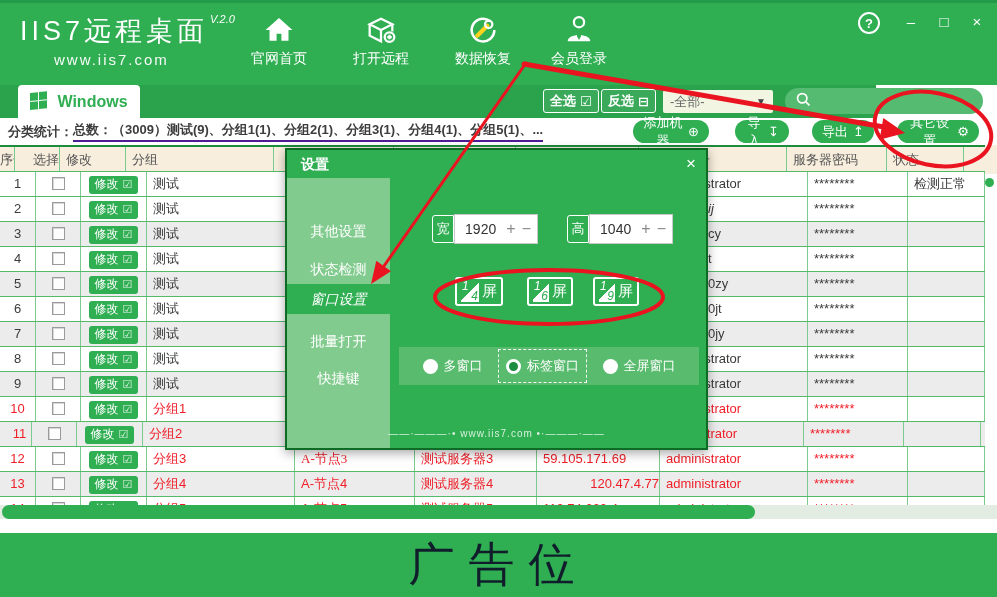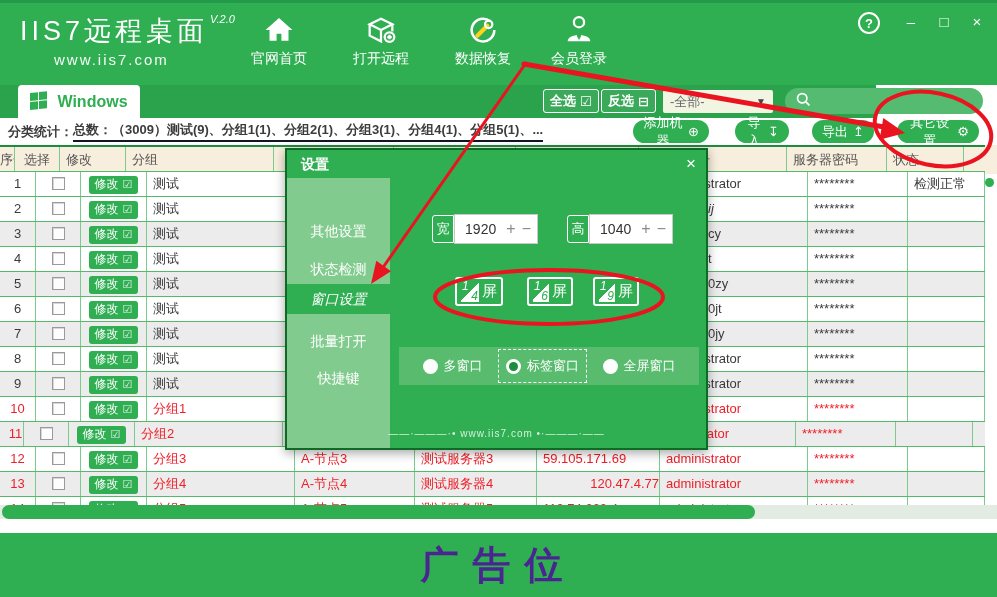--- a/index.html
+++ b/index.html
@@ -26,21 +26,21 @@
   .winflag{width:19px;height:19px;}
   .selbtn{position:absolute;top:4px;height:24px;border:1px solid #fff;border-radius:3px;background:rgba(255,255,255,.08);color:#fff;font-size:13px;font-weight:bold;display:flex;align-items:center;gap:4px;padding:0 6px;cursor:pointer;}
   .ddown{position:absolute;left:663px;top:5px;width:110px;height:23px;background:#f1f5e2;border-radius:2px;color:#666;font-size:13px;display:flex;align-items:center;justify-content:space-between;padding:0 7px;cursor:pointer;}
   .ddown .caret{font-size:10px;color:#444;}
   .searchbox{position:absolute;left:785px;top:3px;width:198px;height:26px;background:#54bb70;border-radius:13px;display:flex;align-items:center;padding:0 10px;}
   .searchbox input{flex:1;background:transparent;border:none;outline:none;color:#fff;font-size:13px;}
   .searchbox input::placeholder{color:#f2fff5;opacity:.95;}
 
   
   .statsrow{position:absolute;left:0;top:118px;width:997px;height:27px;background:#fff;font-size:13px;color:#3c3c3c;display:flex;align-items:center;padding-left:8px;font-weight:bold;}
-  .stats-groups{border-bottom:2px solid #0f172a;padding-bottom:1px;}
+  .stats-groups{border-bottom:2px solid #4c1d95;padding-bottom:1px;}
   .actbtn{position:absolute;top:120px;height:23px;border-radius:12px;background:#2fae52;color:#fff;font-size:13px;display:flex;align-items:center;gap:5px;padding:0 10px;border:none;cursor:pointer;}
   .actbtn .aglyph{font-size:13px;}
 
   
   .tablewrap{position:absolute;left:0;top:145px;width:997px;height:374px;overflow:hidden;background:#fff;}
   .thead{display:flex;height:27px;background:#f8eedd;border-top:2px solid #1d8c3f;border-bottom:1px solid #55b96a;}
   .thead .cell{color:#555;font-size:13px;line-height:25px;}
   .row{display:flex;height:25px;background:#fff;border-bottom:1px solid #55b96a;}
   .row.alt{background:#ececec;}
   .cell{flex:none;border-right:1px solid #7ccb8e;padding-left:6px;font-size:13px;color:#3a3a3a;line-height:24px;overflow:hidden;white-space:nowrap;}
@@ -51,21 +51,21 @@
   .modbtn{display:inline-flex;align-items:center;gap:4px;height:18px;margin-top:3px;background:#2fae52;border:none;border-radius:3px;color:#fff;font-size:12px;padding:0 6px;cursor:pointer;}
   .mico{font-size:11px;opacity:.85;}
   .vstrip{position:absolute;right:0;top:145px;width:12px;height:374px;background:#fff;border-top:29px solid #f8eedd;}
   .vdot{position:absolute;right:3px;top:178px;width:9px;height:9px;border-radius:50%;background:#2fae52;}
 
   
   .hscroll{position:absolute;left:0;top:505px;width:997px;height:14px;background:#e3ece3;z-index:6;}
   .hthumb{position:absolute;left:2px;top:0;width:753px;height:14px;background:#2fae52;border-radius:7px;cursor:pointer;}
   .gap{position:absolute;left:0;top:519px;width:997px;height:14px;background:#fff;}
   .banner{position:absolute;left:0;top:533px;width:997px;height:64px;background:#2fae52;display:flex;align-items:center;justify-content:center;}
-  .banner span{color:#4c1d95;font-size:38px;font-weight:700;letter-spacing:14px;opacity:.95;}
+  .banner span{color:#0f172a;font-size:46px;font-weight:400;letter-spacing:14px;opacity:.95;}
 
   
   .dialog{position:absolute;left:285px;top:148px;width:423px;height:302px;background:#2fae52;border:2px solid #0e6b26;z-index:5;box-shadow:0 3px 10px rgba(0,0,0,.35);}
   .dtitle{position:absolute;left:0;top:0;width:100%;height:28px;color:#fff;font-size:14px;font-weight:bold;line-height:28px;padding-left:14px;}
   .dclose{position:absolute;right:10px;top:4px;color:#fff;font-size:17px;cursor:pointer;line-height:20px;}
   .dsidebar{position:absolute;left:0;top:28px;width:103px;height:270px;background:#82cb8e;}
   .sb-item{position:absolute;left:0;width:103px;height:30px;color:#fff;font-size:14px;text-align:center;line-height:30px;cursor:pointer;}
   .sb-item.active{background:#2fae52;font-style:italic;}
   .stepper{position:absolute;display:flex;height:30px;}
   .steplabel{width:22px;height:28px;margin-top:1px;background:#2fae52;border:1px solid #fff;border-radius:3px 0 0 3px;color:#fff;font-size:13px;text-align:center;line-height:26px;}
@@ -192,21 +192,21 @@
     <span class="aglyph">↥</span>
   </button>
   <button class="actbtn" style="left:897px;width:82px">
     <span>其它设置</span>
     <span class="aglyph">⚙</span>
   </button>
 
   <div class="tablewrap">
     <div class="thead" id="thead">
         <div class="cell c-center" style="width: 15px;">序号</div>
-        <div class="cell c-center" style="width: 45px;">选择</div>
+        <div class="cell c-center" style="width: 45px; text-align: right;">选择</div>
         <div class="cell" style="width: 66px;">修改</div>
         <div class="cell" style="width: 148px;">分组</div>
         <div class="cell" style="width: 120px;"></div>
         <div class="cell" style="width: 122px;"></div>
         <div class="cell" style="width: 123px;"></div>
         <div class="cell" style="width: 148px;">服务器账号</div>
         <div class="cell" style="width: 100px;">服务器密码</div>
         <div class="cell" style="width: 77px;">状态</div>
       </div>
     <div id="tbody">
@@ -354,21 +354,21 @@
             </button></div>
           <div class="cell" style="width: 148px;">分组1</div>
           <div class="cell" style="width: 120px;"></div>
           <div class="cell" style="width: 122px;"></div>
           <div class="cell" style="width: 123px;"></div>
           <div class="cell" style="width: 148px;">administrator</div>
           <div class="cell" style="width: 100px;">********</div>
           <div class="cell" style="width: 77px;"></div>
         </div>
         <div class="row alt red">
-          <div class="cell c-center" style="width: 24px; padding-left: 8px;">11</div>
+          <div class="cell c-center" style="width: 32px; padding-left: 8px;">11</div>
           <div class="cell c-center" style="width: 45px;"><span class="cb"></span></div>
           <div class="cell c-center" style="width: 66px;"><button class="modbtn">
               <span>修改</span>
               <span class="mico">☑</span>
             </button></div>
           <div class="cell" style="width: 148px;">分组2</div>
           <div class="cell" style="width: 120px;"></div>
           <div class="cell" style="width: 122px;"></div>
           <div class="cell" style="width: 123px;"></div>
           <div class="cell" style="width: 148px;">administrator</div>
@@ -376,21 +376,21 @@
           <div class="cell" style="width: 77px;"></div>
         </div>
         <div class="row red">
           <div class="cell c-center" style="width: 36px;">12</div>
           <div class="cell c-center" style="width: 45px;"><span class="cb"></span></div>
           <div class="cell c-center" style="width: 66px;"><button class="modbtn">
               <span>修改</span>
               <span class="mico">☑</span>
             </button></div>
           <div class="cell" style="width: 148px;">分组3</div>
-          <div class="cell" style="width: 120px;">A-节点3</div>
+          <div class="cell" style="width: 120px; font-family: Liberation Serif, serif;">A-节点3</div>
           <div class="cell" style="width: 122px;">测试服务器3</div>
           <div class="cell" style="width: 123px;">59.105.171.69</div>
           <div class="cell" style="width: 148px;">administrator</div>
           <div class="cell" style="width: 100px;">********</div>
           <div class="cell" style="width: 77px;"></div>
         </div>
         <div class="row alt red">
           <div class="cell c-center" style="width: 36px;">13</div>
           <div class="cell c-center" style="width: 45px;"><span class="cb"></span></div>
           <div class="cell c-center" style="width: 66px;"><button class="modbtn">

